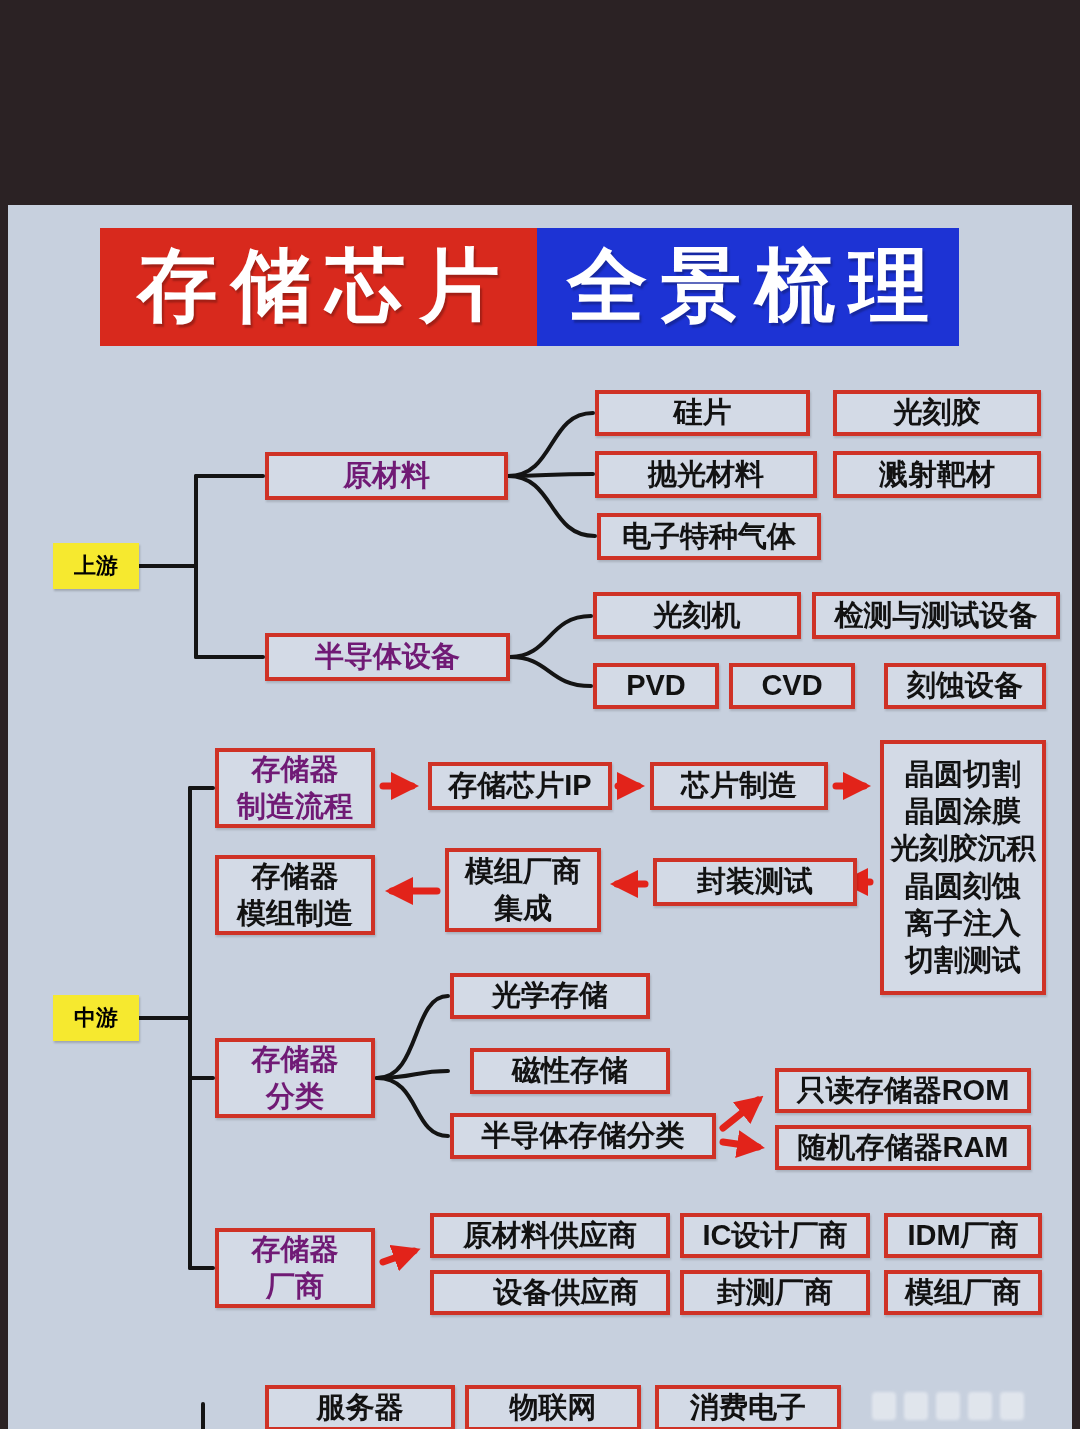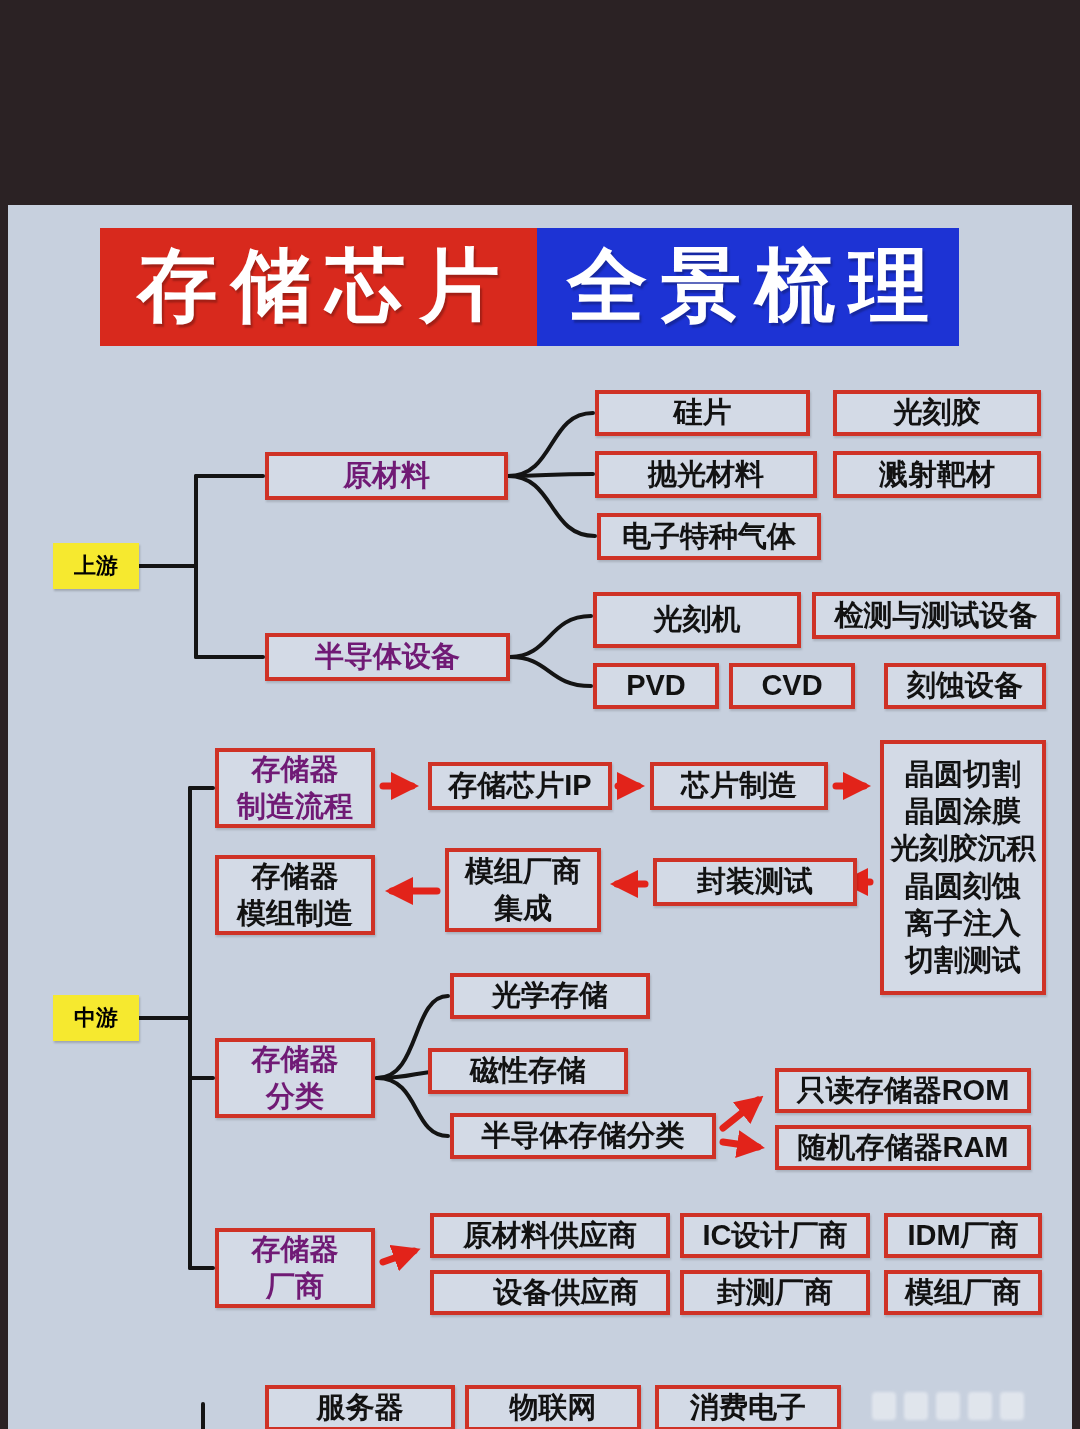--- a/index.html
+++ b/index.html
@@ -109,21 +109,21 @@
 <div class="tag" style="left:53px; top:543px; width:86px; height:46px;">上游</div>
 
 <div class="node red" style="left:265px; top:452px; width:243px; height:48px;">原材料</div>
 <div class="node" style="left:595px; top:390px; width:215px; height:46px;">硅片</div>
 <div class="node" style="left:833px; top:390px; width:208px; height:46px;">光刻胶</div>
 <div class="node" style="left:595px; top:451px; width:222px; height:47px;">抛光材料</div>
 <div class="node" style="left:833px; top:451px; width:208px; height:47px;">溅射靶材</div>
 <div class="node" style="left:597px; top:513px; width:224px; height:47px;">电子特种气体</div>
 
 <div class="node red" style="left:265px; top:633px; width:245px; height:48px;">半导体设备</div>
-<div class="node" style="left:593px; top:592px; width:208px; height:56px;">光刻机</div>
+<div class="node" style="left:593px; top:592px; width:208px; height:47px;">光刻机</div>
 <div class="node" style="left:812px; top:592px; width:248px; height:47px;">检测与测试设备</div>
 <div class="node" style="left:593px; top:663px; width:126px; height:46px;">PVD</div>
 <div class="node" style="left:729px; top:663px; width:126px; height:46px;">CVD</div>
 <div class="node" style="left:884px; top:663px; width:162px; height:46px;">刻蚀设备</div>
 
 <div class="tag" style="left:53px; top:995px; width:86px; height:46px;">中游</div>
 
 <div class="node red" style="left:215px; top:748px; width:160px; height:80px;">存储器
 制造流程</div>
 <div class="node" style="left:428px; top:762px; width:184px; height:48px;">存储芯片IP</div>
@@ -136,21 +136,21 @@
 切割测试</div>
 <div class="node" style="left:215px; top:855px; width:160px; height:80px;">存储器
 模组制造</div>
 <div class="node" style="left:445px; top:848px; width:156px; height:84px;">模组厂商
 集成</div>
 <div class="node" style="left:653px; top:858px; width:204px; height:48px;text-align:center;">封装测试</div>
 
 <div class="node red" style="left:215px; top:1038px; width:160px; height:80px;">存储器
 分类</div>
 <div class="node" style="left:450px; top:973px; width:200px; height:46px;">光学存储</div>
-<div class="node" style="left:428px; top:1048px; width:200px; height:46px;">磁性存储</div>
+<div class="node" style="left:470px; top:1048px; width:200px; height:46px;">磁性存储</div>
 <div class="node" style="left:450px; top:1113px; width:266px; height:46px;">半导体存储分类</div>
 <div class="node" style="left:775px; top:1068px; width:256px; height:45px;">只读存储器ROM</div>
 <div class="node" style="left:775px; top:1125px; width:256px; height:45px;">随机存储器RAM</div>
 
 <div class="node red" style="left:215px; top:1228px; width:160px; height:80px;">存储器
 厂商</div>
 <div class="node" style="left:430px; top:1213px; width:240px; height:45px;">原材料供应商</div>
 <div class="node" style="left:680px; top:1213px; width:190px; height:45px;">IC设计厂商</div>
 <div class="node" style="left:884px; top:1213px; width:158px; height:45px;">IDM厂商</div>
 <div class="node" style="left:430px; top:1270px; width:240px; height:45px;padding-left:32px;">设备供应商</div>

